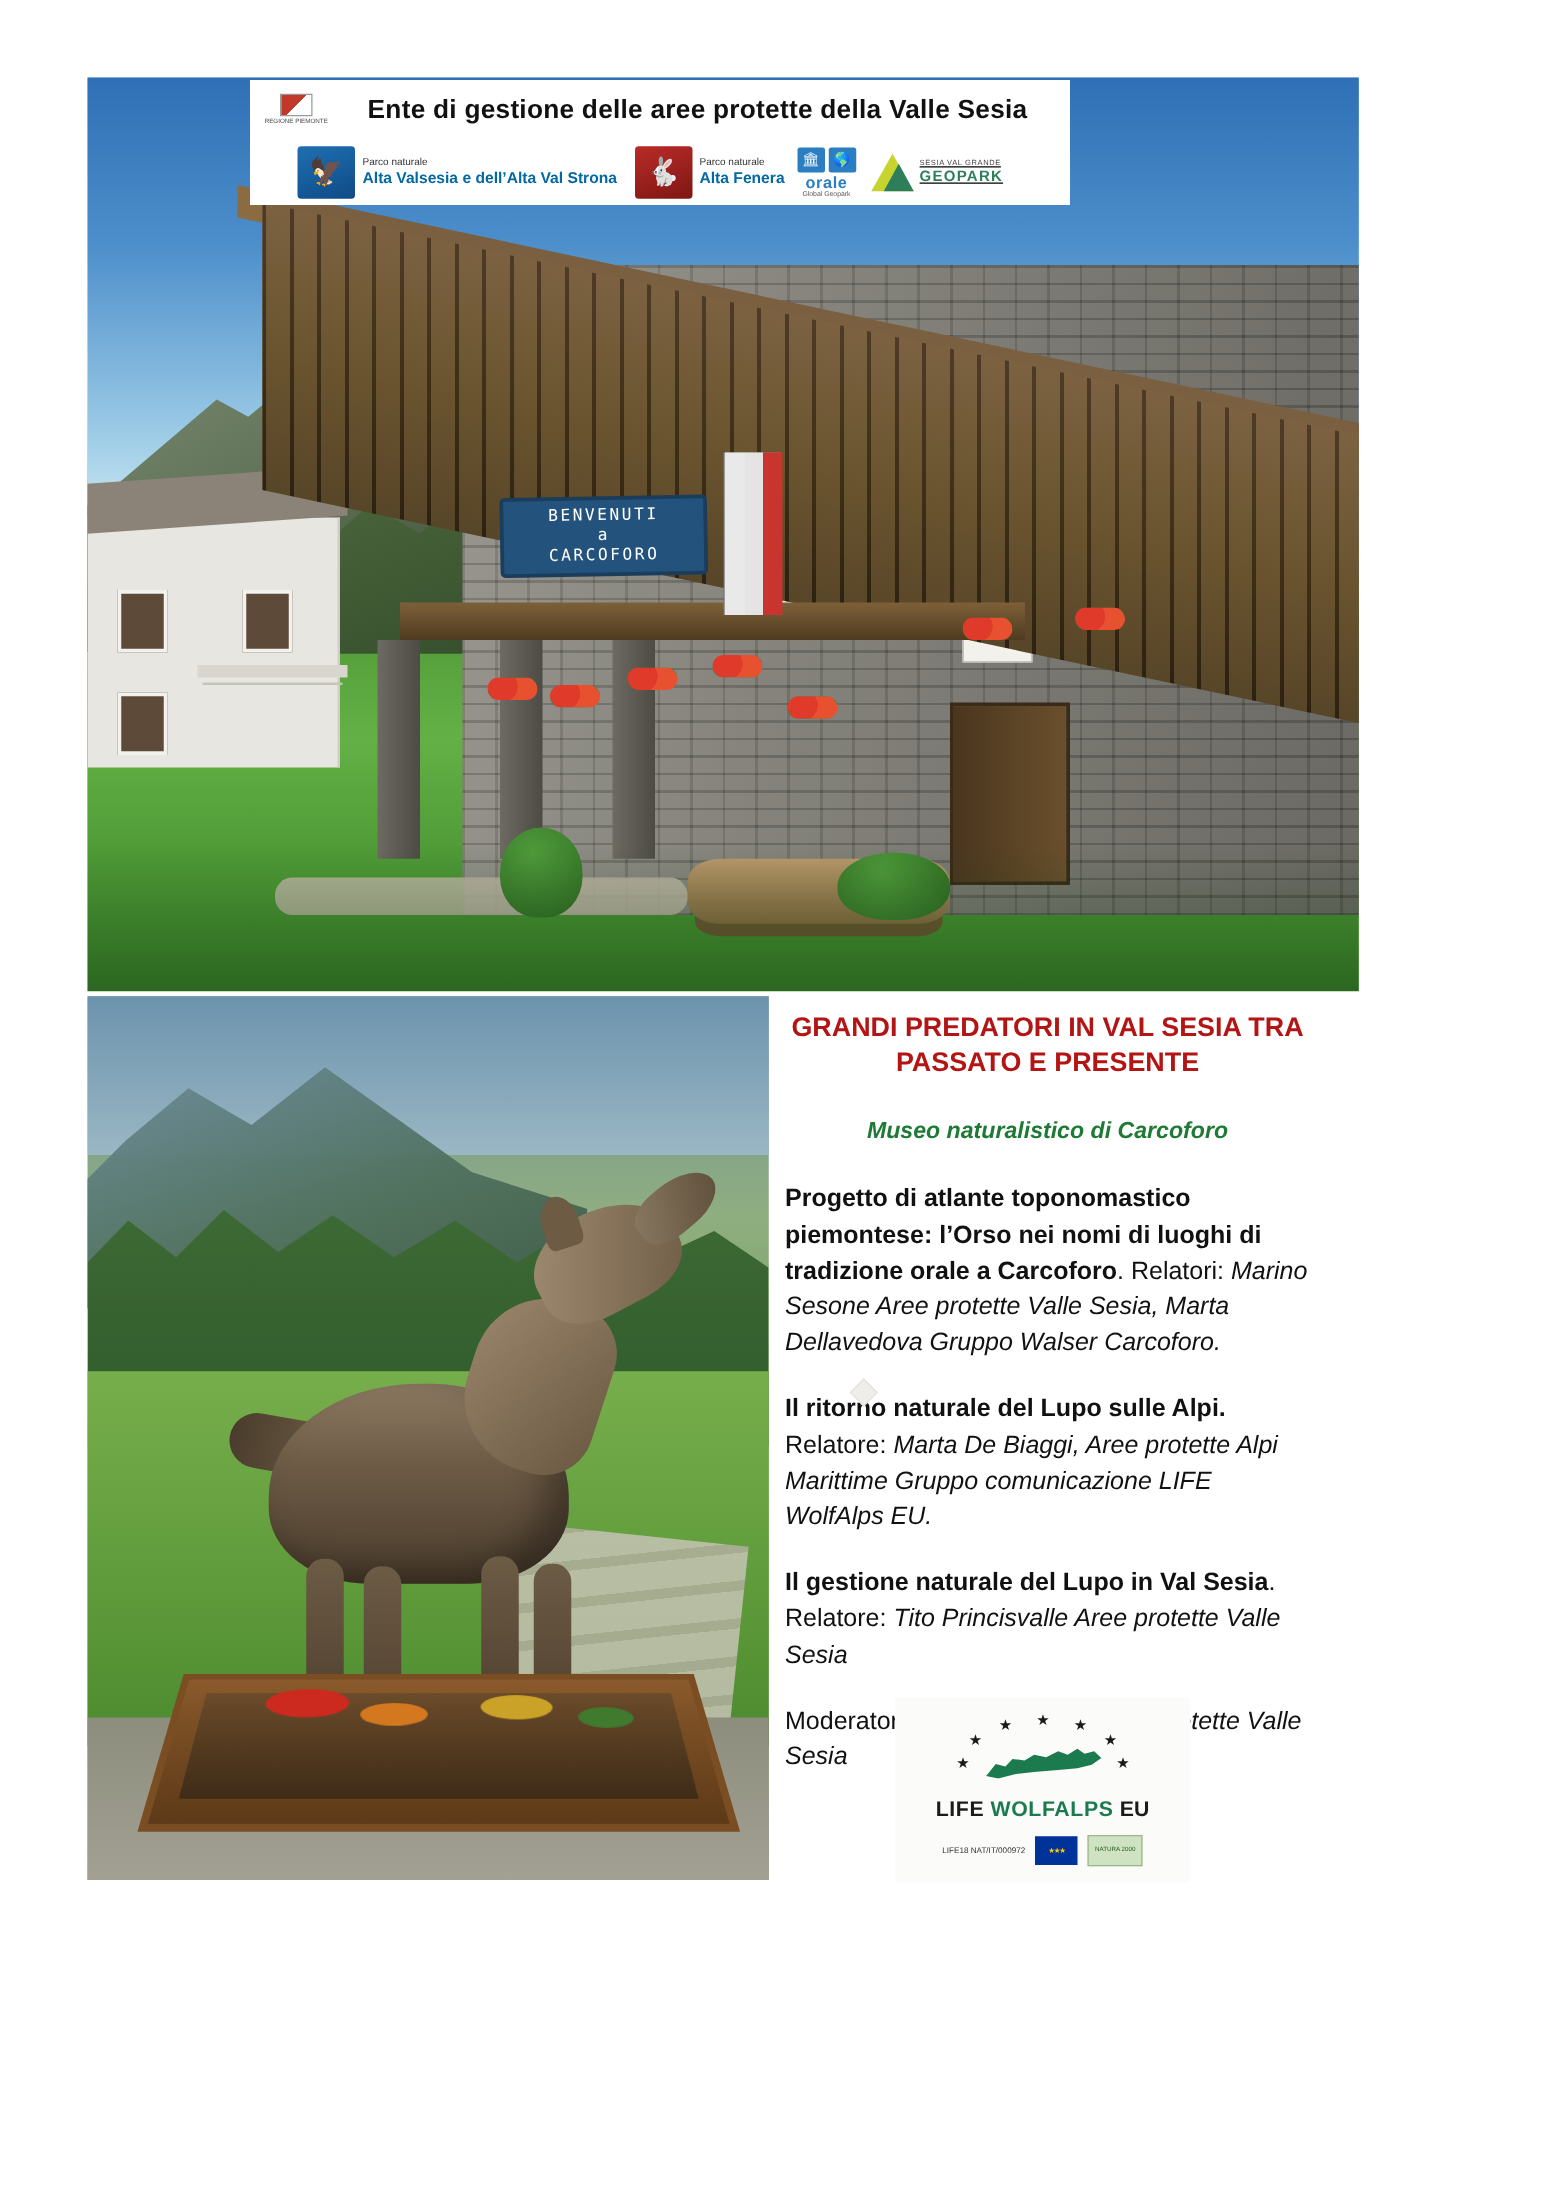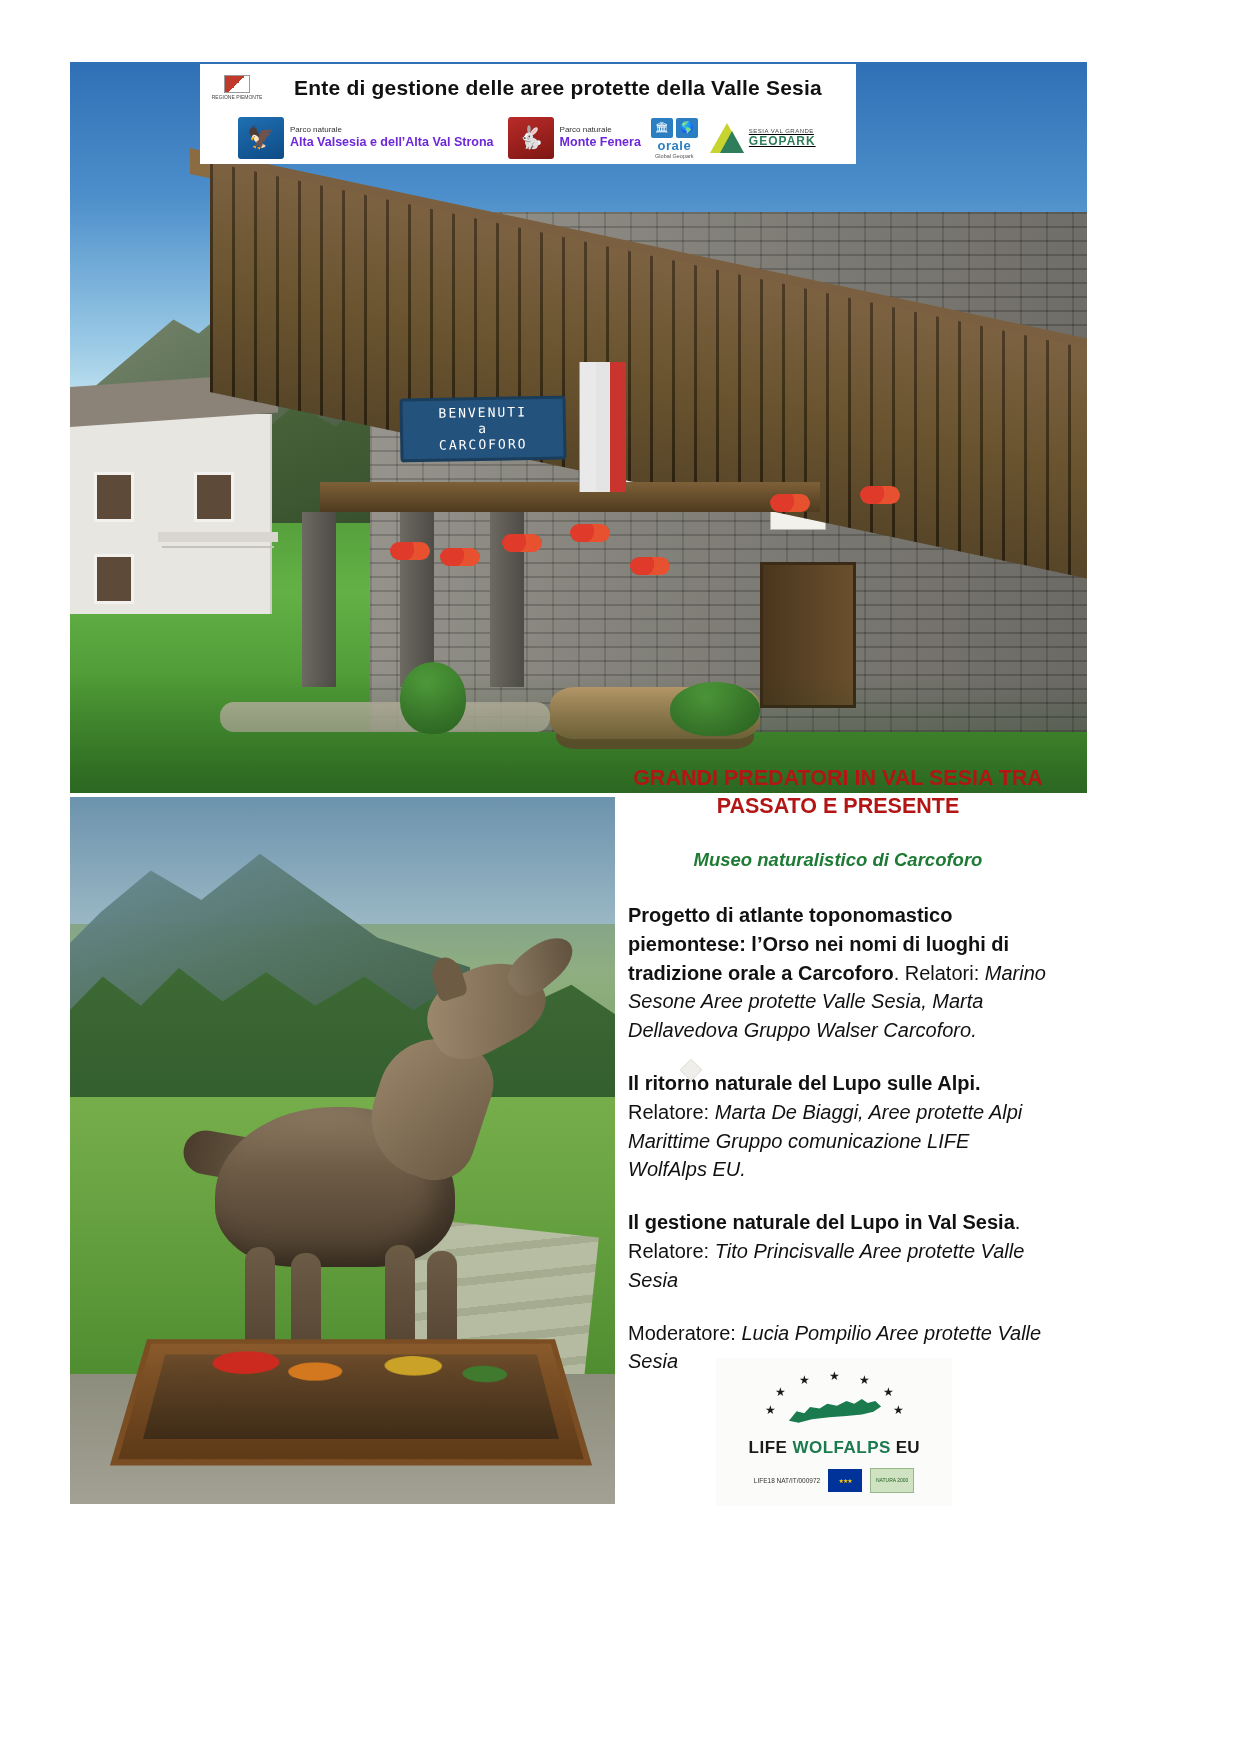--- a/index.html
+++ b/index.html
@@ -198,21 +198,21 @@
   }
   .logo-item { display:flex; align-items:center; gap:6px; }
   .logo-mark {
     width: 46px; height: 42px; border-radius: 3px;
     display:flex; align-items:center; justify-content:center;
     color:#fff; font-size: 22px;
   }
   .mark-blue { background: linear-gradient(160deg,#1f6fb2,#0e4b86); }
   .mark-red  { background: linear-gradient(160deg,#b92b28,#7e1714); }
   .logo-text-small { font-size: 8px; color:#333; line-height:1.1; }
-  .logo-text-big { font-size: 12.5px; font-weight: bold; color:#6d28d9; line-height:1.15; }
+  .logo-text-big { font-size: 12.5px; font-weight: bold; color:#0369a1; line-height:1.15; }
   .unesco {
     display:flex; flex-direction:column; align-items:center; margin-left: 10px;
   }
   .unesco-top { display:flex; gap:3px; }
   .unesco-box {
     width: 22px; height: 20px; background:#2b7ec1; color:#fff; font-size:11px;
     display:flex; align-items:center; justify-content:center; border-radius:2px;
   }
   .unesco-word { font-size: 13px; font-weight:bold; color:#2b7ec1; letter-spacing:.5px; }
   .unesco-sub { font-size: 5.5px; color:#555; }
@@ -308,21 +308,21 @@
     position:absolute; left: 8px; top: 210px; width: 120px; height: 44px;
     background: linear-gradient(90deg,#4a3c2c,#7a6850);
     border-radius: 40px 20px 20px 40px;
     transform: rotate(10deg);
   }
 
   
   .text-col {
     position:absolute;
     left: 628px;
-    top: 764px;
+    top: 808px;
     width: 420px;
   }
   .main-title {
     color: #b31515;
     font-weight: bold;
     font-size: 21.5px;
     line-height: 1.32;
     text-align: center;
     margin: 0 0 26px 0;
   }
@@ -468,21 +468,21 @@
           <div class="logo-mark mark-blue">🦅</div>
           <div>
             <div class="logo-text-small">Parco naturale</div>
             <div class="logo-text-big">Alta Valsesia e dell’Alta Val Strona</div>
           </div>
         </div>
         <div class="logo-item" style="margin-left:14px;">
           <div class="logo-mark mark-red">🐇</div>
           <div>
             <div class="logo-text-small">Parco naturale</div>
-            <div class="logo-text-big">Monte Fenera</div>
+            <div class="logo-text-big">Alta Fenera</div>
           </div>
         </div>
         <div class="unesco">
           <div class="unesco-top">
             <div class="unesco-box">🏛</div>
             <div class="unesco-box">🌎</div>
           </div>
           <div class="unesco-word">orale</div>
           <div class="unesco-sub">Global Geopark</div>
         </div>

